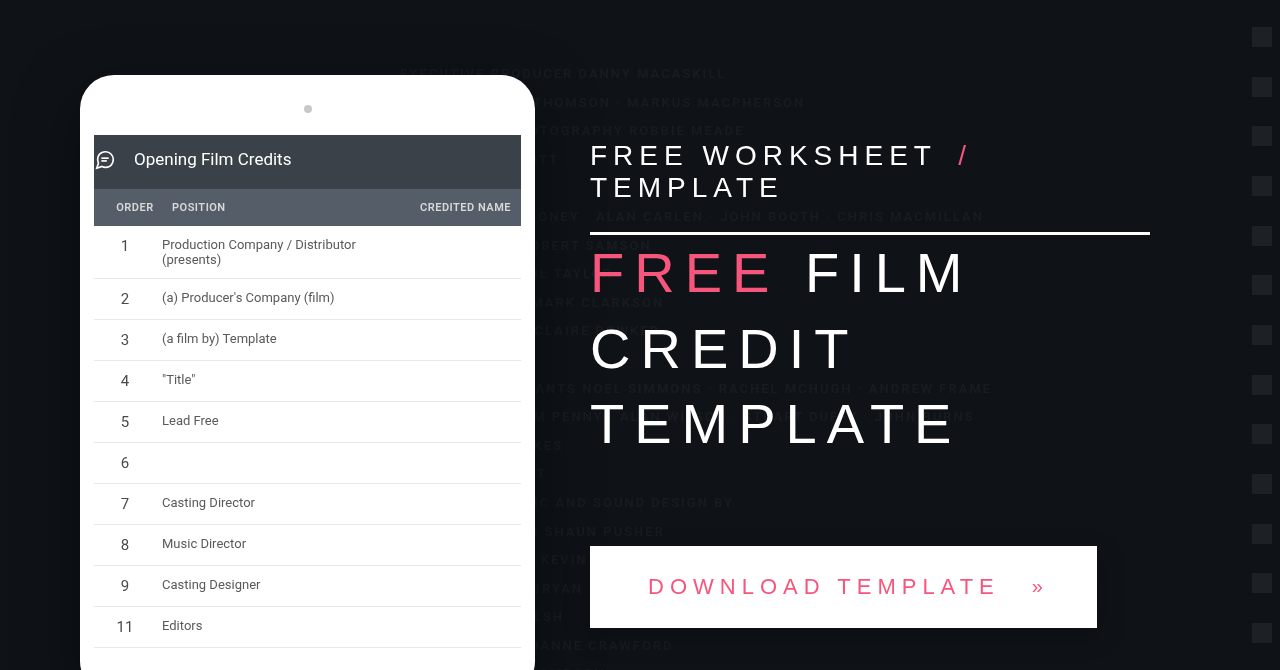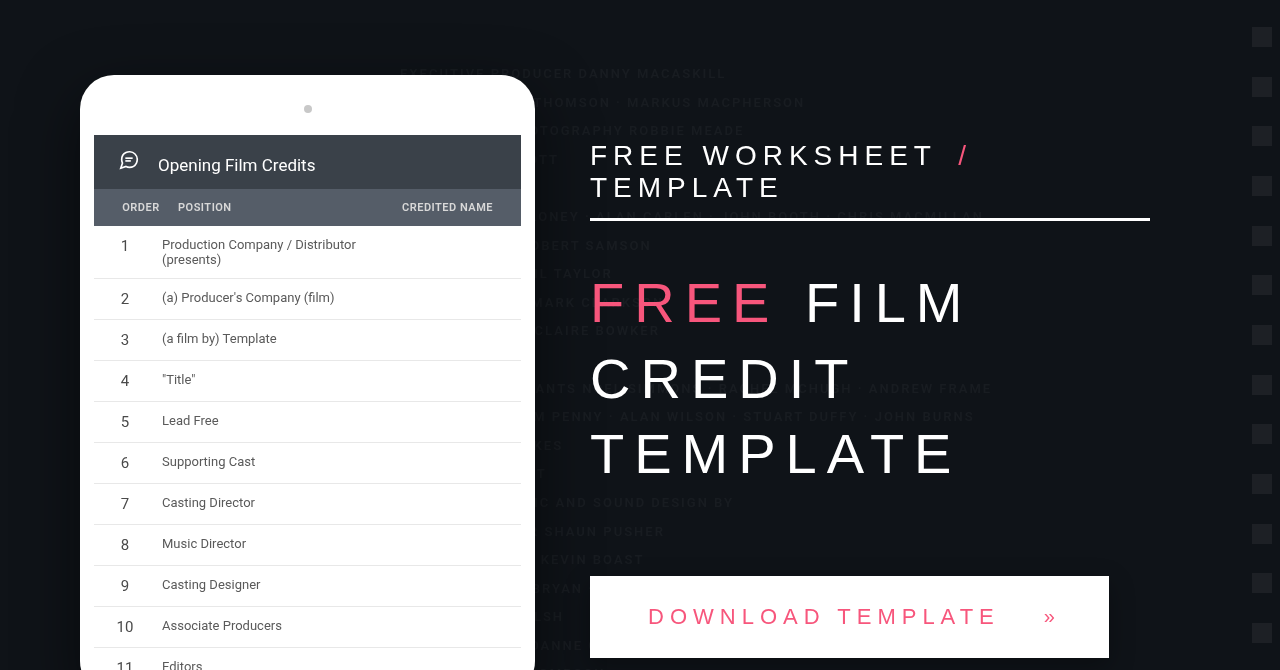--- a/index.html
+++ b/index.html
@@ -3,35 +3,35 @@
 <meta charset="utf-8">
 <style>
 *{margin:0;padding:0;box-sizing:border-box}
 body{width:1280px;height:670px;background:#0f1318;overflow:hidden;font-family:-apple-system,BlinkMacSystemFont,"Segoe UI",Roboto,sans-serif;position:relative}
 .film-strip{position:absolute;right:0;top:0;width:36px;height:100%;display:flex;flex-direction:column;justify-content:space-around;padding:12px 0}
 .film-strip div{width:20px;height:20px;background:rgba(255,255,255,0.06);margin:0 auto}
 .bg-credits{position:absolute;left:400px;top:60px;right:50px;color:rgba(255,255,255,0.04);font-size:13px;line-height:2.2;font-weight:600;letter-spacing:2px;pointer-events:none;text-transform:uppercase}
 .tablet{position:absolute;left:80px;top:75px;width:455px;height:620px;background:#fff;border-radius:34px;padding:14px;box-shadow:0 20px 60px rgba(0,0,0,0.5)}
 .tablet-camera{width:8px;height:8px;background:#c8c8c8;border-radius:50%;margin:16px auto 22px}
 .tablet-screen{background:#fff;width:100%;height:calc(100% - 46px);overflow:hidden}
-.table-header{background:#3a4149;color:#fff;display:flex;align-items:flex-end;padding:14px 24px}
+.table-header{background:#3a4149;color:#fff;display:flex;align-items:flex-start;padding:14px 0}
 .chat-icon{margin-right:18px}
 .table-title{font-size:17px;font-weight:400}
-.col-headers{background:#555d68;color:#d8d8d8;display:flex;padding:12px 16px;font-size:11px;font-weight:600;letter-spacing:0.5px}
+.col-headers{background:#555d68;color:#d8d8d8;display:flex;padding:12px 10px;font-size:11px;font-weight:600;letter-spacing:0.5px}
 .col-order{width:62px;text-align:center}
 .col-position{flex:1;padding-left:6px}
-.col-name{width:115px;text-align:center}
+.col-name{width:115px;text-align:right}
 .table-row{display:flex;border-bottom:1px solid #e8e8e8;padding:11px 0;font-size:13px;color:#5a5a5a}
 .table-row .col-order{font-size:15px;color:#4a4a4a;font-weight:400}
 .content{position:absolute;left:590px;top:140px;width:560px}
-.eyebrow{font-family:"Arial Narrow",sans-serif;font-size:28px;letter-spacing:6px;color:#fff;font-weight:300;padding-bottom:14px;border-bottom:3px solid #fff;display:inline-block;margin-bottom:44px;text-transform:uppercase}
+.eyebrow{font-family:"Arial Narrow",sans-serif;font-size:28px;letter-spacing:6px;color:#fff;font-weight:300;padding-bottom:28px;border-bottom:3px solid #fff;display:inline-block;text-transform:uppercase}
 .eyebrow .slash{color:#f7567c;margin:0 8px}
 .headline{font-family:"Arial Narrow",sans-serif;font-size:56px;letter-spacing:10px;line-height:1.35;color:#fff;font-weight:300;margin-bottom:84px;text-transform:uppercase}
 .headline .accent{color:#f7567c;font-weight:400}
-.cta{background:#fff;border:none;padding:28px 58px;font-family:"Arial Narrow",sans-serif;font-size:22px;letter-spacing:6px;color:#f7567c;cursor:pointer;display:inline-flex;align-items:center;gap:44px;box-shadow:0 8px 24px rgba(0,0,0,0.3);text-transform:uppercase}
+.cta{background:#fff;border:none;padding:28px 58px;font-family:"Arial Narrow",sans-serif;font-size:22px;letter-spacing:6px;color:#f7567c;cursor:pointer;display:inline-flex;align-items:center;gap:32px;box-shadow:0 8px 24px rgba(0,0,0,0.3);text-transform:uppercase}
 .cta .chevrons{font-size:20px;letter-spacing:-4px}
 </style>
 </head>
 <body>
 
 <div class="film-strip">
   <div></div>
     <div></div>
     <div></div>
     <div></div>
@@ -113,41 +113,35 @@
           <div class="col-position">"Title"</div>
           <div class="col-name"></div>
         </div>
         <div class="table-row">
           <div class="col-order">5</div>
           <div class="col-position">Lead Free</div>
           <div class="col-name"></div>
         </div>
         <div class="table-row">
           <div class="col-order">6</div>
-          <div class="col-position">Supporting Cast</div>
           <div class="col-name"></div>
         </div>
         <div class="table-row">
           <div class="col-order">7</div>
           <div class="col-position">Casting Director</div>
           <div class="col-name"></div>
         </div>
         <div class="table-row">
           <div class="col-order">8</div>
           <div class="col-position">Music Director</div>
           <div class="col-name"></div>
         </div>
         <div class="table-row">
           <div class="col-order">9</div>
           <div class="col-position">Casting Designer</div>
-          <div class="col-name"></div>
-        </div>
-        <div class="table-row">
-          <div class="col-order">10</div>
-          <div class="col-position">Associate Producers</div>
           <div class="col-name"></div>
         </div>
         <div class="table-row">
           <div class="col-order">11</div>
           <div class="col-position">Editors</div>
           <div class="col-name"></div>
         </div>
       </div>
   </div>
 </div>

